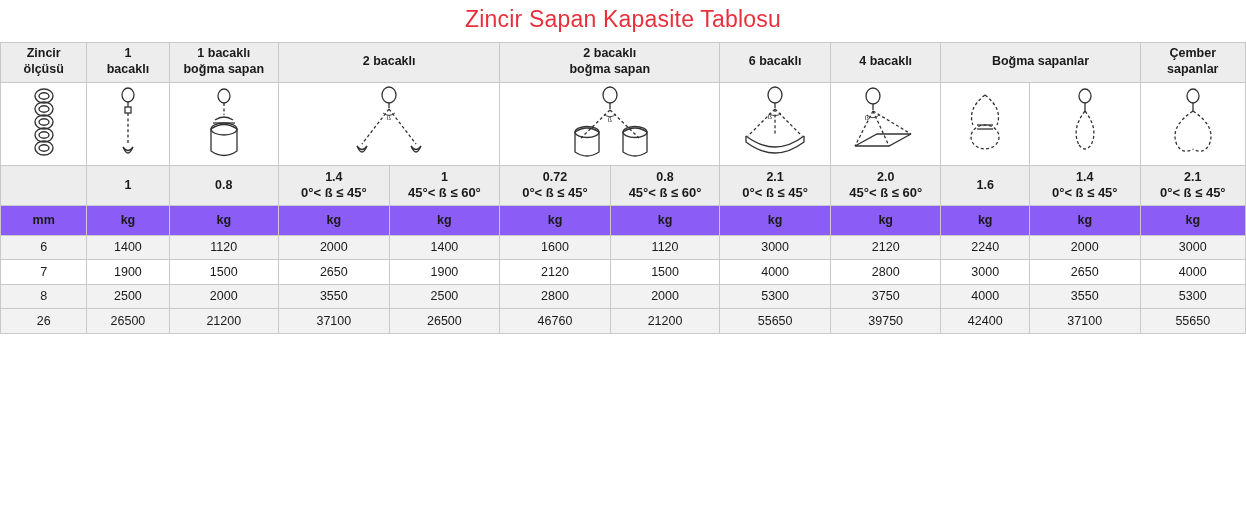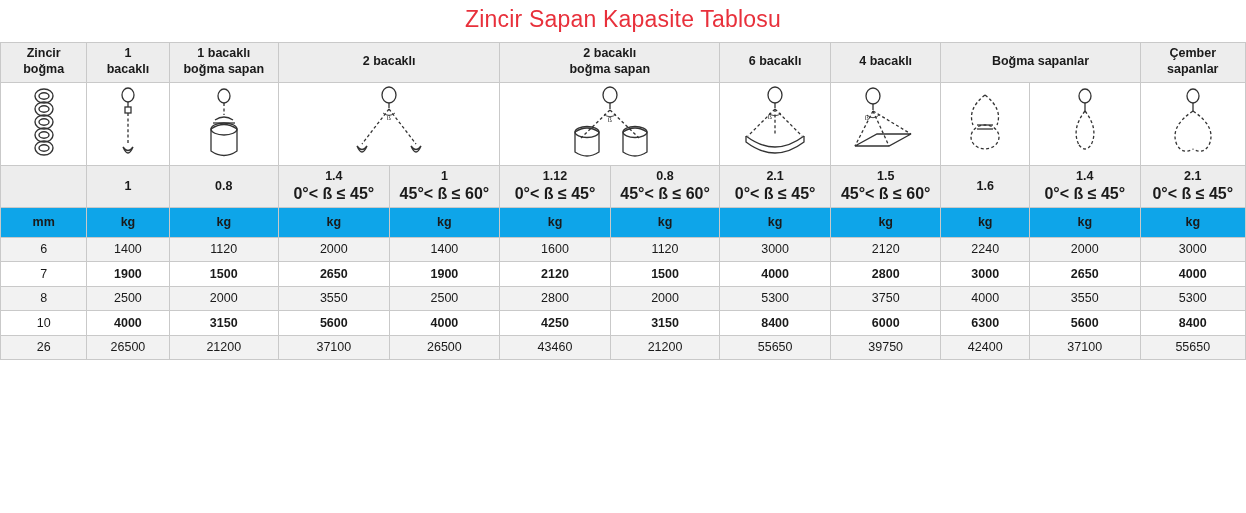--- a/index.html
+++ b/index.html
@@ -53,35 +53,35 @@
   tr.factors td {
     background: #ededed;
     height: 40px;
     font-weight: bold;
     font-size: 12.5px;
     line-height: 1.3;
     padding: 2px;
   }
   tr.factors td .ang {
     font-weight: bold;
-    font-size: 16px;
+    font-size: 13px;
     display: block;
   }
   tr.units td {
-    background: #0ea5e9;
+    background: #8b5cf6;
     height: 30px;
     font-weight: bold;
     font-size: 12.5px;
   }
   tr.data td {
     height: 24.5px;
     font-size: 12.5px;
   }
   tr.data.even td { background: #f2f2f2; }
-  tr.data.odd td { background: #ffffff; font-weight: bold; }
+  tr.data.odd td { background: #ffffff; }
   tr.data td.first { font-weight: normal; }
   svg { display: block; margin: 0 auto; }
   .cellsvg { display: flex; align-items: center; justify-content: center; height: 78px; }
 </style>
 </head>
 <body>
 
 <div id="page">
 
   <div id="title">Zincir Sapan Kapasite Tablosu</div>
@@ -99,21 +99,21 @@
       <col style="width:105px">
       <col style="width:84px">
       <col style="width:105px">
       <col style="width:100px">
     </colgroup>
 
     <thead>
       <tr>
         <th class="hdr">
           <span>Zincir</span><br>
-          <span>boğma</span>
+          <span>ölçüsü</span>
         </th>
         <th class="hdr">
           <span>1</span><br>
           <span>bacaklı</span>
         </th>
         <th class="hdr">
           <span>1 bacaklı</span><br>
           <span>boğma sapan</span>
         </th>
         <th class="hdr" colspan="2">2 bacaklı</th>
@@ -305,33 +305,33 @@
         </td>
         <td>
           <span>1.4</span>
           <span class="ang">0°&lt; ß ≤ 45°</span>
         </td>
         <td>
           <span>1</span>
           <span class="ang">45°&lt; ß ≤ 60°</span>
         </td>
         <td>
-          <span>1.12</span>
+          <span>0.72</span>
           <span class="ang">0°&lt; ß ≤ 45°</span>
         </td>
         <td>
           <span>0.8</span>
           <span class="ang">45°&lt; ß ≤ 60°</span>
         </td>
         <td>
           <span>2.1</span>
           <span class="ang">0°&lt; ß ≤ 45°</span>
         </td>
         <td>
-          <span>1.5</span>
+          <span>2.0</span>
           <span class="ang">45°&lt; ß ≤ 60°</span>
         </td>
         <td>
           <span>1.6</span>
         </td>
         <td>
           <span>1.4</span>
           <span class="ang">0°&lt; ß ≤ 45°</span>
         </td>
         <td>
@@ -390,41 +390,27 @@
         <td>3550</td>
         <td>2500</td>
         <td>2800</td>
         <td>2000</td>
         <td>5300</td>
         <td>3750</td>
         <td>4000</td>
         <td>3550</td>
         <td>5300</td>
       </tr>
-      <tr class="data odd">
-        <td class="first">10</td>
-        <td>4000</td>
-        <td>3150</td>
-        <td>5600</td>
-        <td>4000</td>
-        <td>4250</td>
-        <td>3150</td>
-        <td>8400</td>
-        <td>6000</td>
-        <td>6300</td>
-        <td>5600</td>
-        <td>8400</td>
-      </tr>
       <tr class="data even">
         <td class="first">26</td>
         <td>26500</td>
         <td>21200</td>
         <td>37100</td>
         <td>26500</td>
-        <td>43460</td>
+        <td>46760</td>
         <td>21200</td>
         <td>55650</td>
         <td>39750</td>
         <td>42400</td>
         <td>37100</td>
         <td>55650</td>
       </tr>
     </tbody>
   </table>
 </div>

